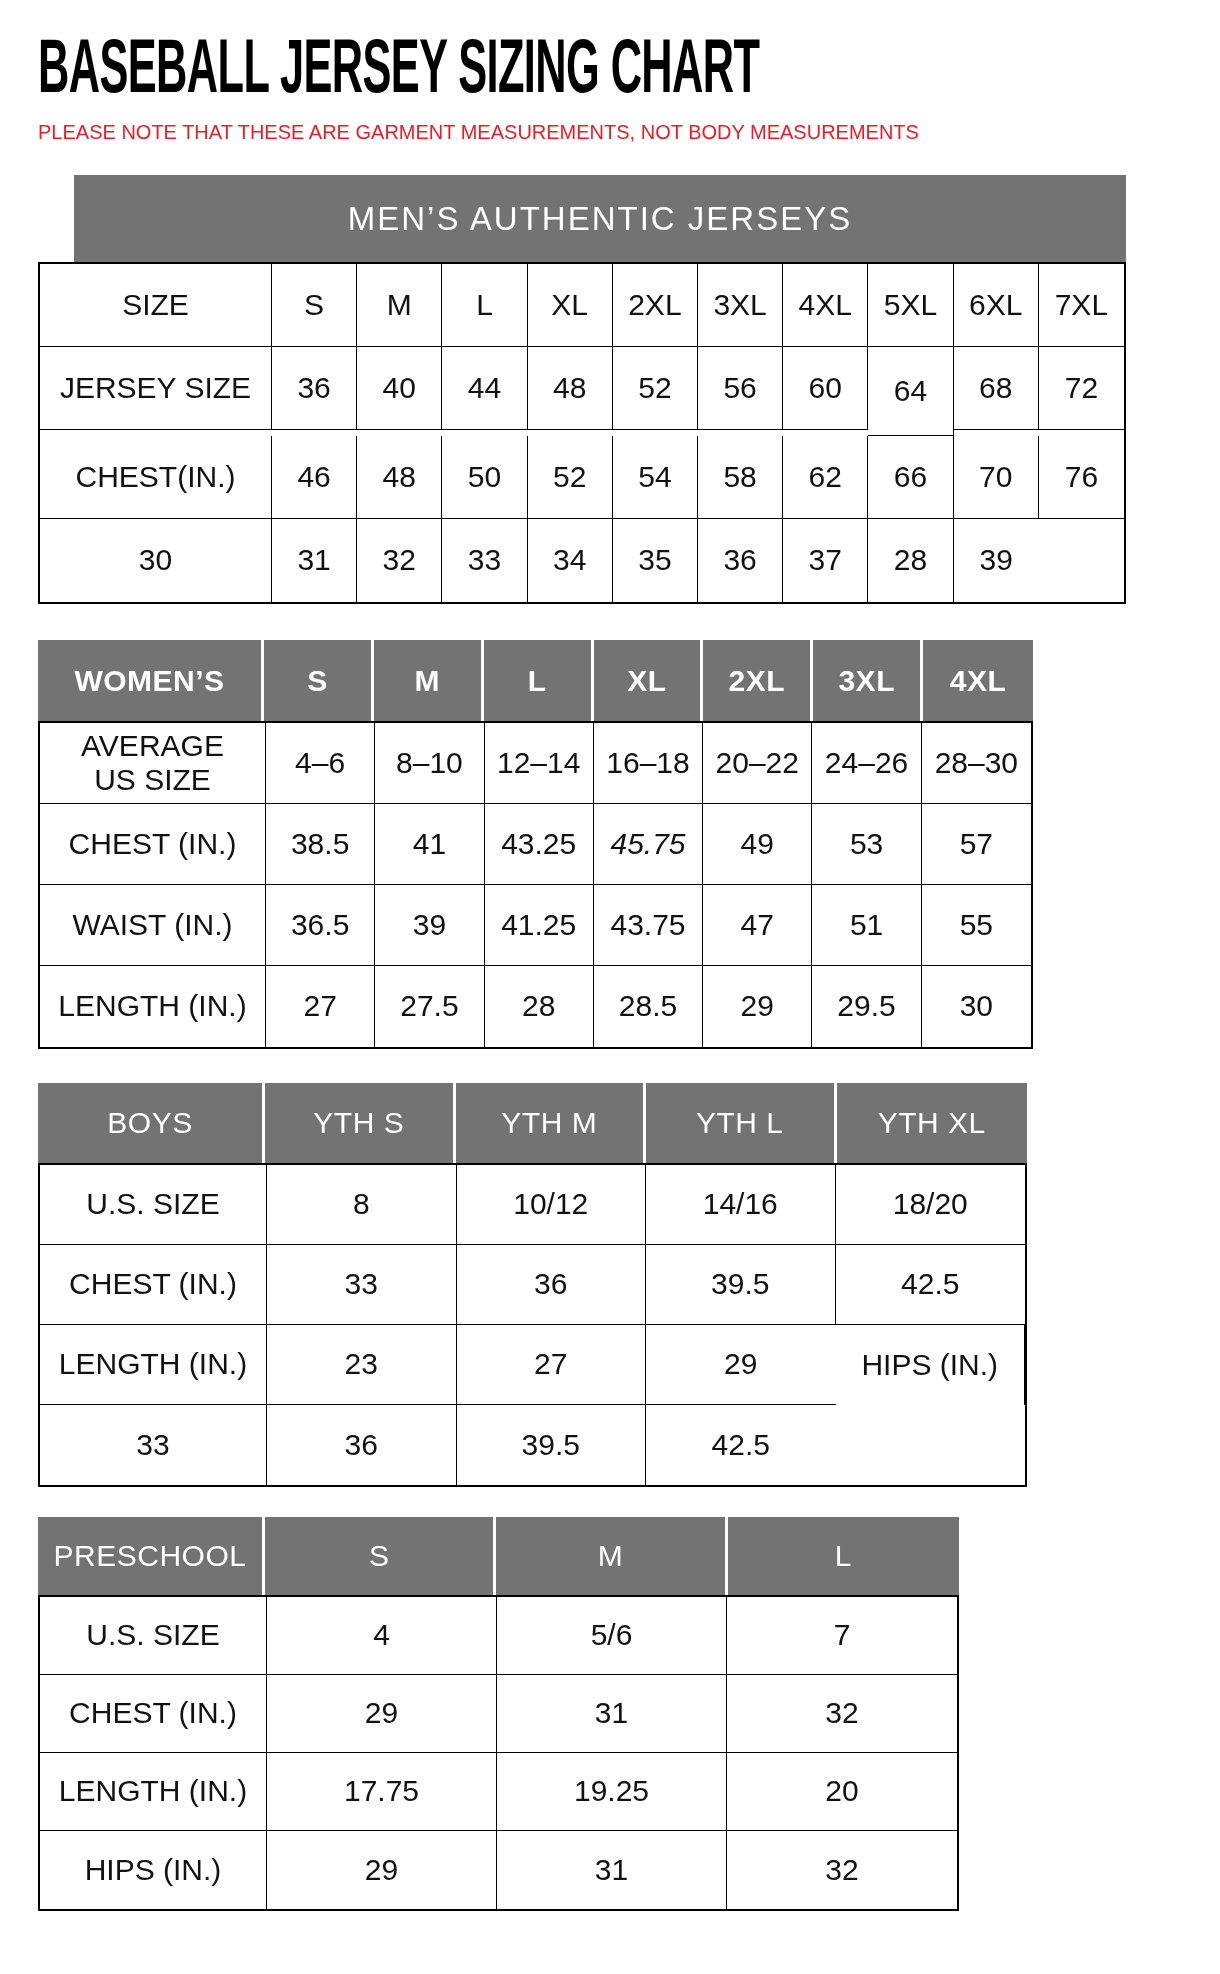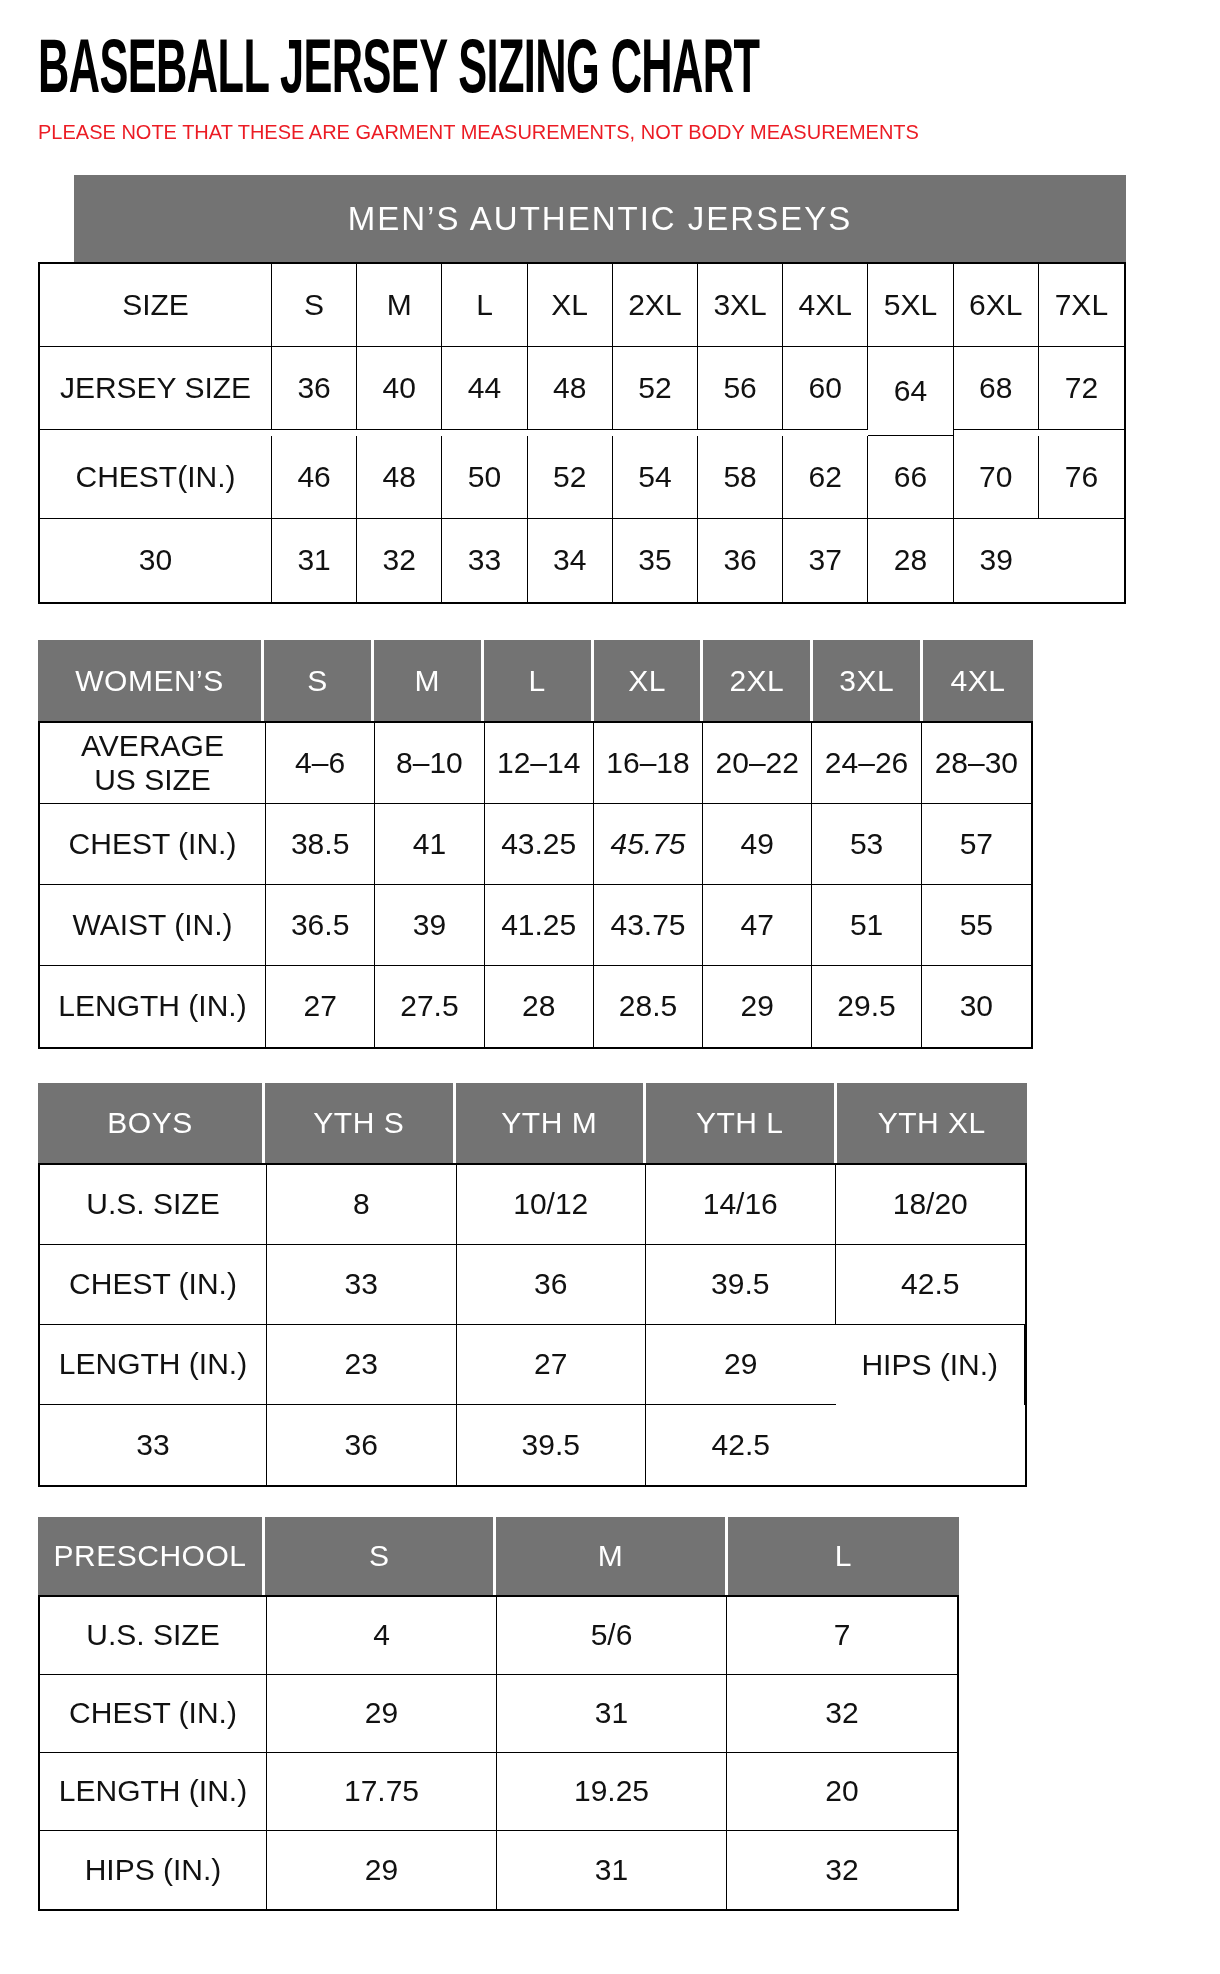--- a/index.html
+++ b/index.html
@@ -95,21 +95,21 @@
           <div class="cell last-row" style="height: 83px;">33</div>
           <div class="cell last-row" style="height: 83px;">34</div>
           <div class="cell last-row" style="height: 83px;">35</div>
           <div class="cell last-row" style="height: 83px;">36</div>
           <div class="cell last-row" style="height: 83px;">37</div>
           <div class="cell last-row" style="height: 83px;">28</div>
           <div class="cell last-col last-row" style="height: 83px;">39</div>
         </div>
       </div>
       <div class="size-table" style="width: 995px; margin-bottom: 34px;">
-        <div class="thead" style="grid-template-columns: 226px repeat(7, 1fr);">
+        <div class="thead" style="grid-template-columns: 226px repeat(7, 1fr); font-weight: bold;">
           <div class="hcell sep" style="height: 81px;">WOMEN’S</div>
           <div class="hcell sep" style="height: 81px;">S</div>
           <div class="hcell sep" style="height: 81px;">M</div>
           <div class="hcell sep" style="height: 81px;">L</div>
           <div class="hcell sep" style="height: 81px;">XL</div>
           <div class="hcell sep" style="height: 81px;">2XL</div>
           <div class="hcell sep" style="height: 81px;">3XL</div>
           <div class="hcell" style="height: 81px;">4XL</div>
         </div>
         <div class="tbody" style="grid-template-columns: 226px repeat(7, 1fr);">

